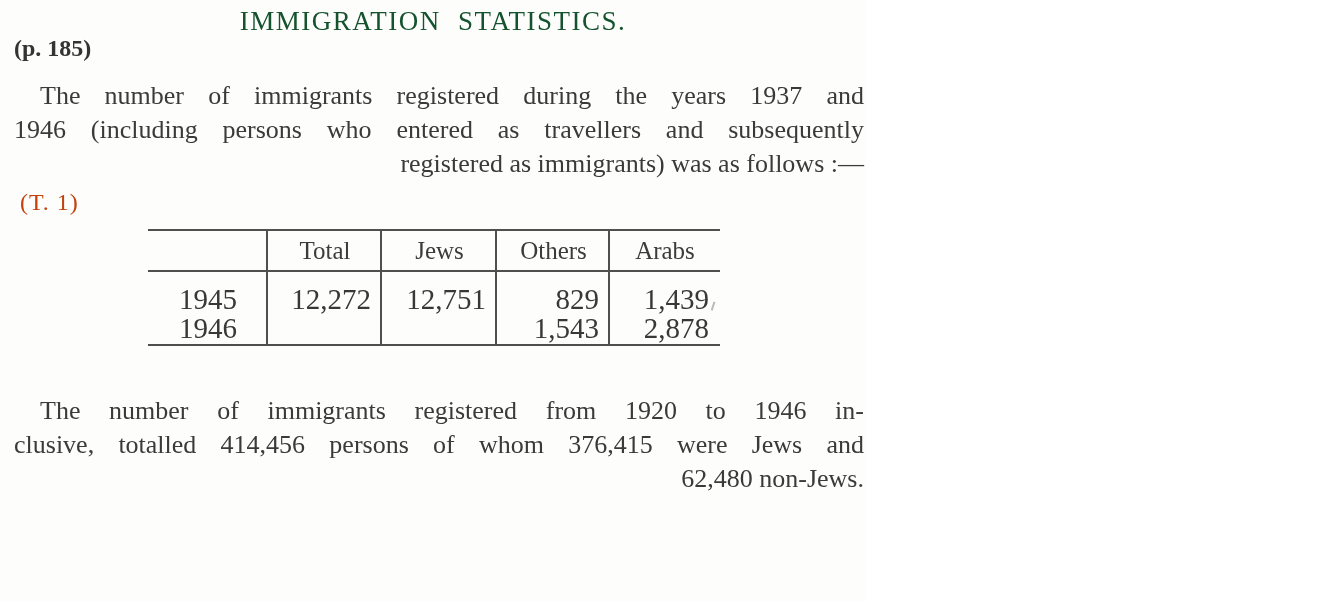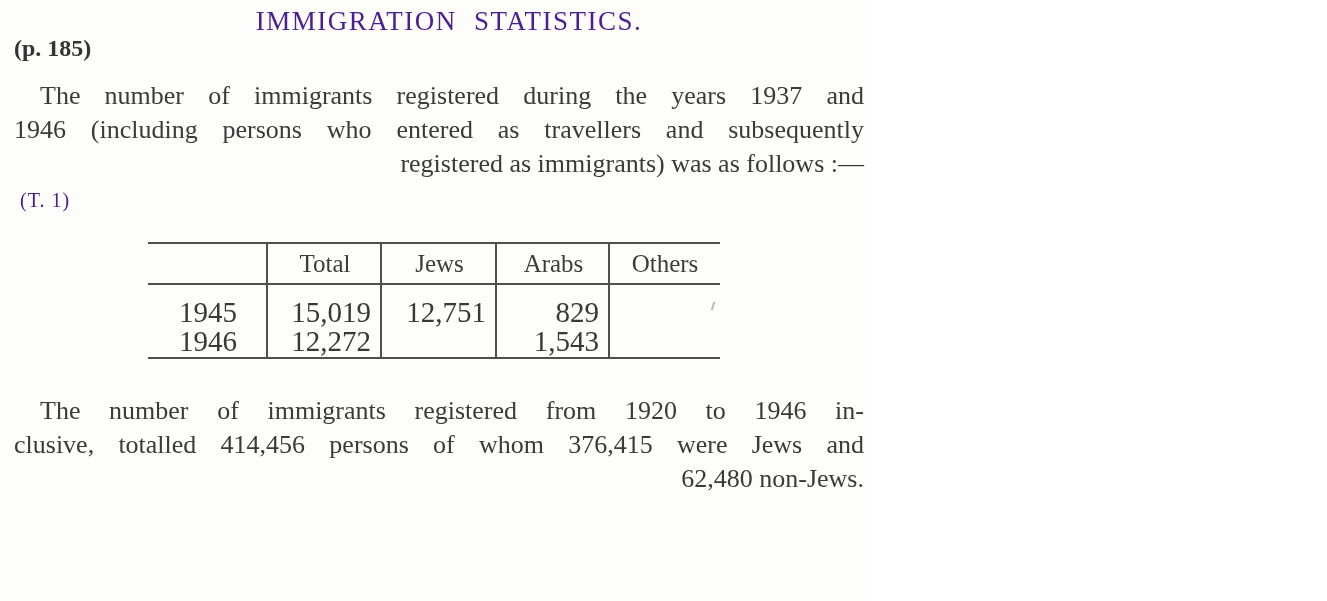--- a/index.html
+++ b/index.html
@@ -6,40 +6,40 @@
     --ink:#3a3a3a;
     --rule:#4f4f4f;
     --paper:#fdfdfc;
   }
   *{margin:0;padding:0;box-sizing:border-box;}
   html,body{width:1327px;height:601px;overflow:hidden;background:#ffffff;}
   body{font-family:"Liberation Serif","DejaVu Serif",serif;color:var(--ink);}
   .page{position:absolute;left:0;top:0;width:1327px;height:601px;background:#ffffff;}
   .scan-area{position:absolute;left:0;top:0;width:866px;height:601px;background:var(--paper);}
   .doc-title{
-    position:absolute;left:16px;top:4px;width:866px;
+    position:absolute;left:0;top:4px;width:866px;
     text-align:center;font-size:27px;font-weight:400;
-    letter-spacing:1.5px;word-spacing:9px;line-height:34px;color:#4c1d95;
+    letter-spacing:1.5px;word-spacing:9px;line-height:34px;color:#14532d;
   }
   .page-ref{
     position:absolute;left:14px;top:35px;
     font-size:24px;font-weight:bold;color:#343434;
   }
   .para{position:absolute;left:14px;width:850px;font-size:26px;line-height:34px;color:var(--ink);}
   .para-intro{top:79px;}
   .para-summary{top:394px;}
   .jline{text-align:justify;text-align-last:justify;}
   .jline.indent{text-indent:26px;}
   .lline{text-align:right;}
   .table-label{
     position:absolute;left:20px;top:189px;
-    font-size:20px;color:#4c1d95;letter-spacing:1px;
+    font-size:24px;color:#c2410c;letter-spacing:1px;
   }
   .stat-table{
-    position:absolute;left:148px;top:242px;width:572px;height:117px;
+    position:absolute;left:148px;top:229px;width:572px;height:117px;
     border-top:2px solid var(--rule);
     border-bottom:2px solid var(--rule);
   }
   .thead{
     display:grid;grid-template-columns:120px 114px 115px 113px 110px;
     height:41px;border-bottom:2px solid var(--rule);
   }
   .th{font-size:25px;color:#3c3c3c;text-align:center;line-height:39px;}
   .tbody{
     display:grid;grid-template-columns:120px 114px 115px 113px 110px;
@@ -81,39 +81,42 @@
   <div class="stat-table">
     <div class="vline v1"></div>
     <div class="vline v2"></div>
     <div class="vline v3"></div>
     <div class="vline v4"></div>
 
     <div class="thead">
       <div class="th"></div>
       <div class="th">Total</div>
       <div class="th">Jews</div>
+      <div class="th">Others</div>
       <div class="th">Arabs</div>
-      <div class="th">Others</div>
     </div>
 
     <div class="tbody">
       <div class="tcol">
         <div class="td year">1945</div>
         <div class="td year">1946</div>
       </div>
       <div class="tcol">
-        <div class="td num">15,019</div>
         <div class="td num">12,272</div>
       </div>
       <div class="tcol">
         <div class="td num">12,751</div>
       </div>
       <div class="tcol">
         <div class="td num">829</div>
         <div class="td num">1,543</div>
+      </div>
+      <div class="tcol">
+        <div class="td num">1,439</div>
+        <div class="td num">2,878</div>
       </div>
     </div>
   </div>
 
   <div class="scan-artifact"></div>
 
   <div class="para para-summary">
     <div class="jline indent">The number of immigrants registered from 1920 to 1946 in-</div>
     <div class="jline">clusive, totalled 414,456 persons of whom 376,415 were Jews and</div>
     <div class="lline">62,480 non-Jews.</div>

